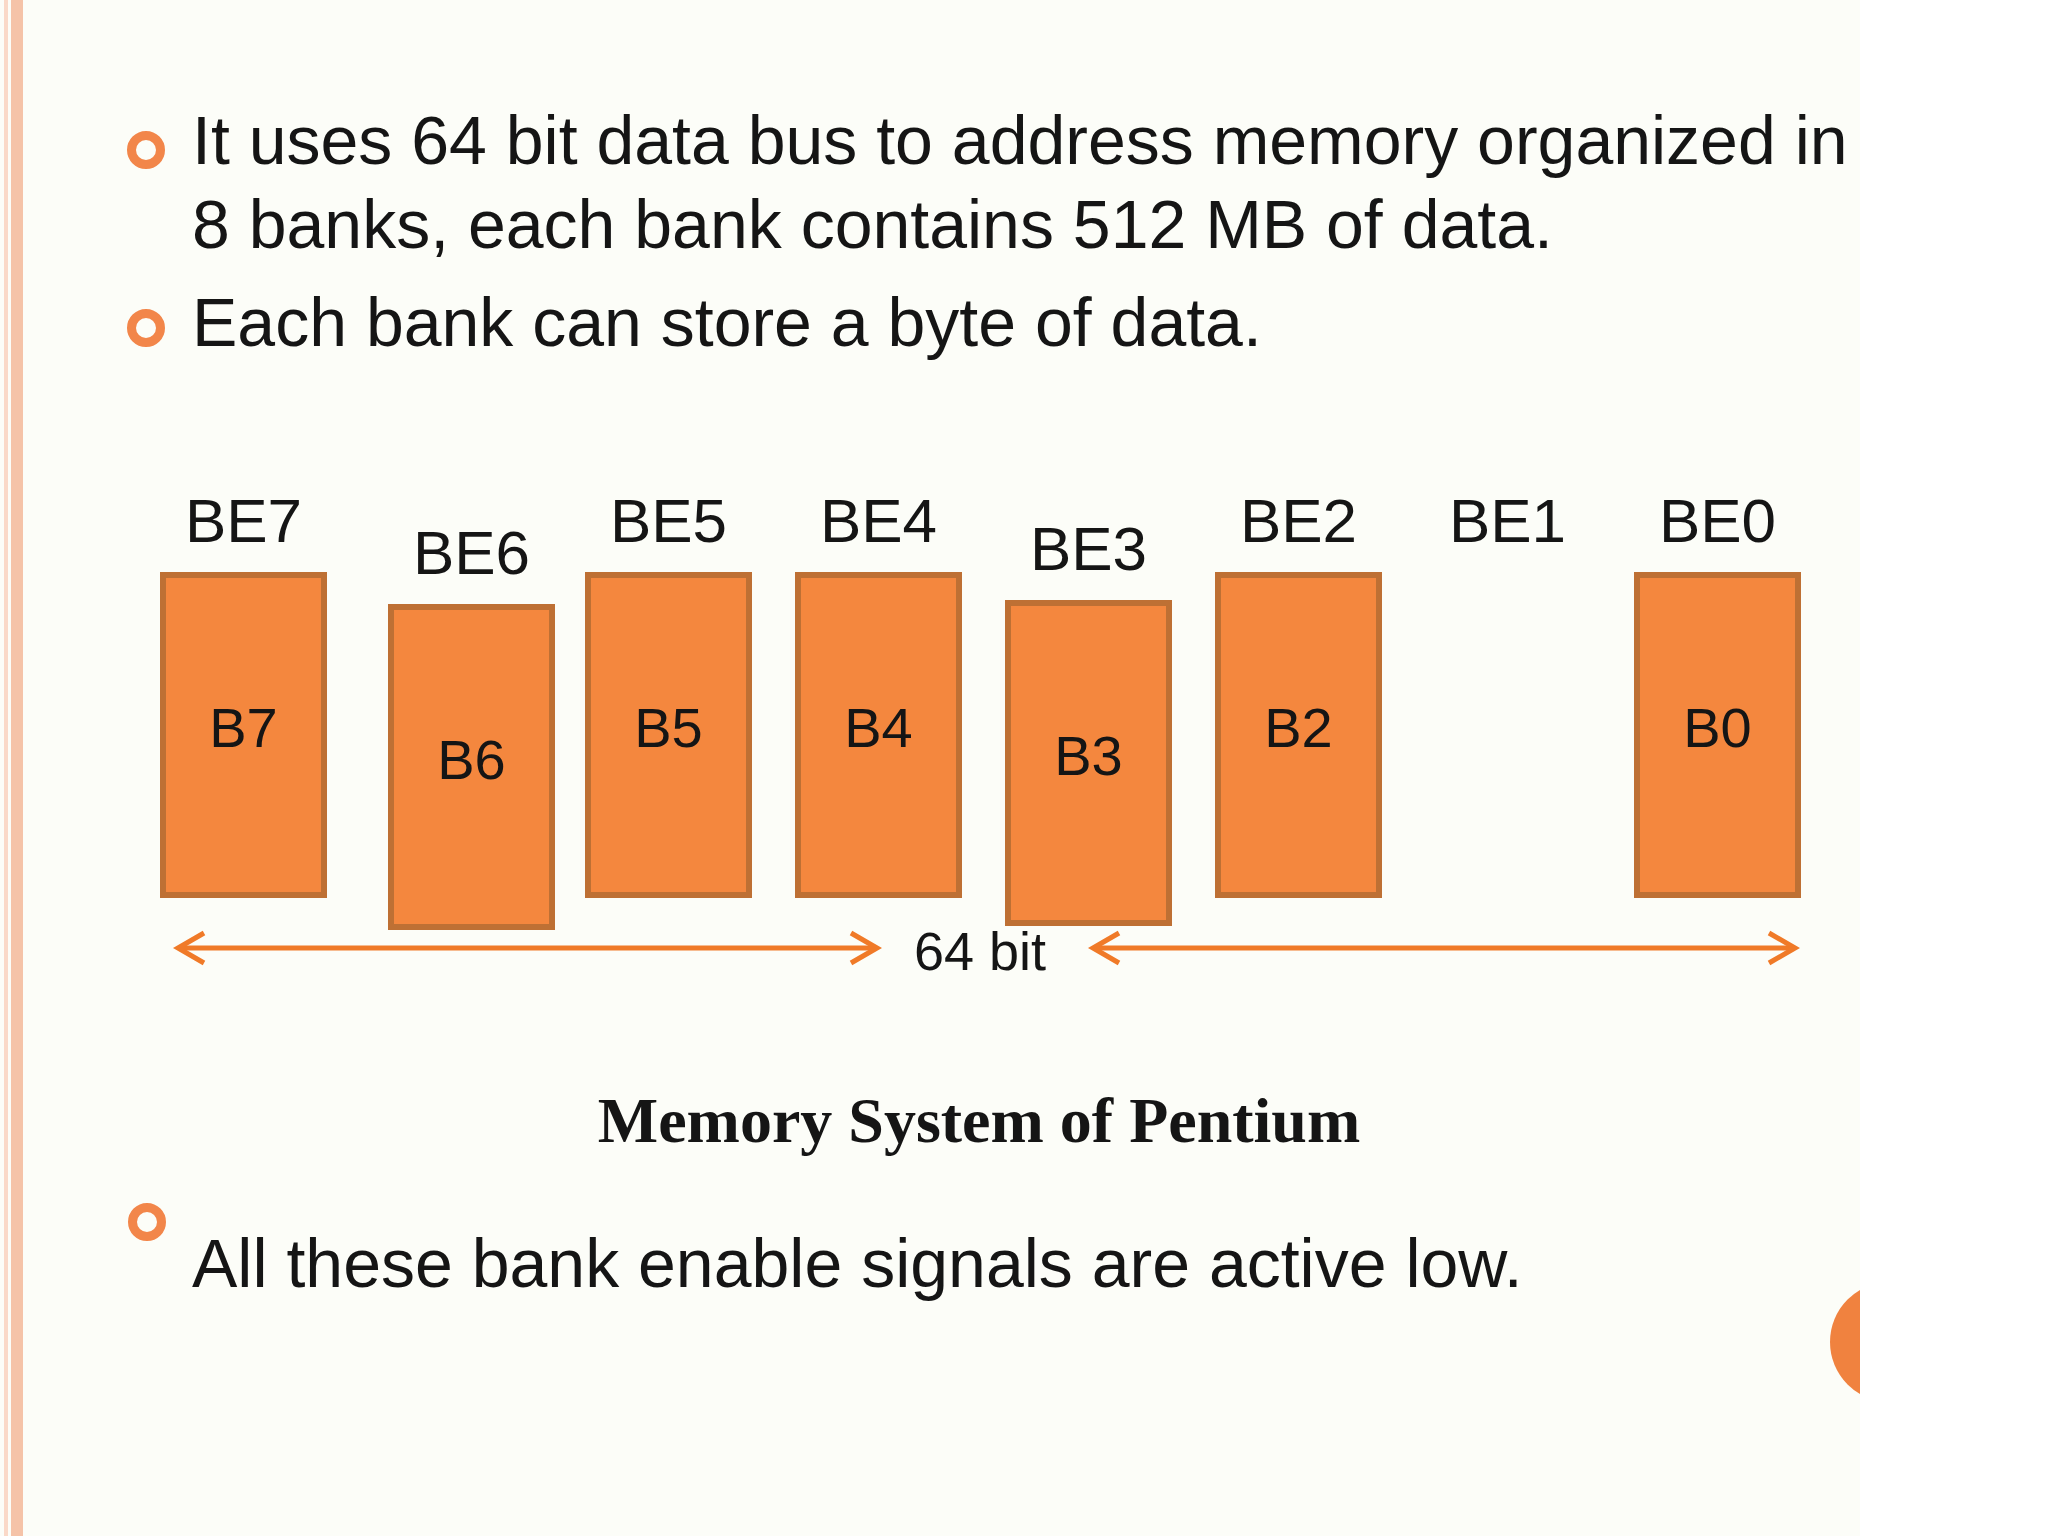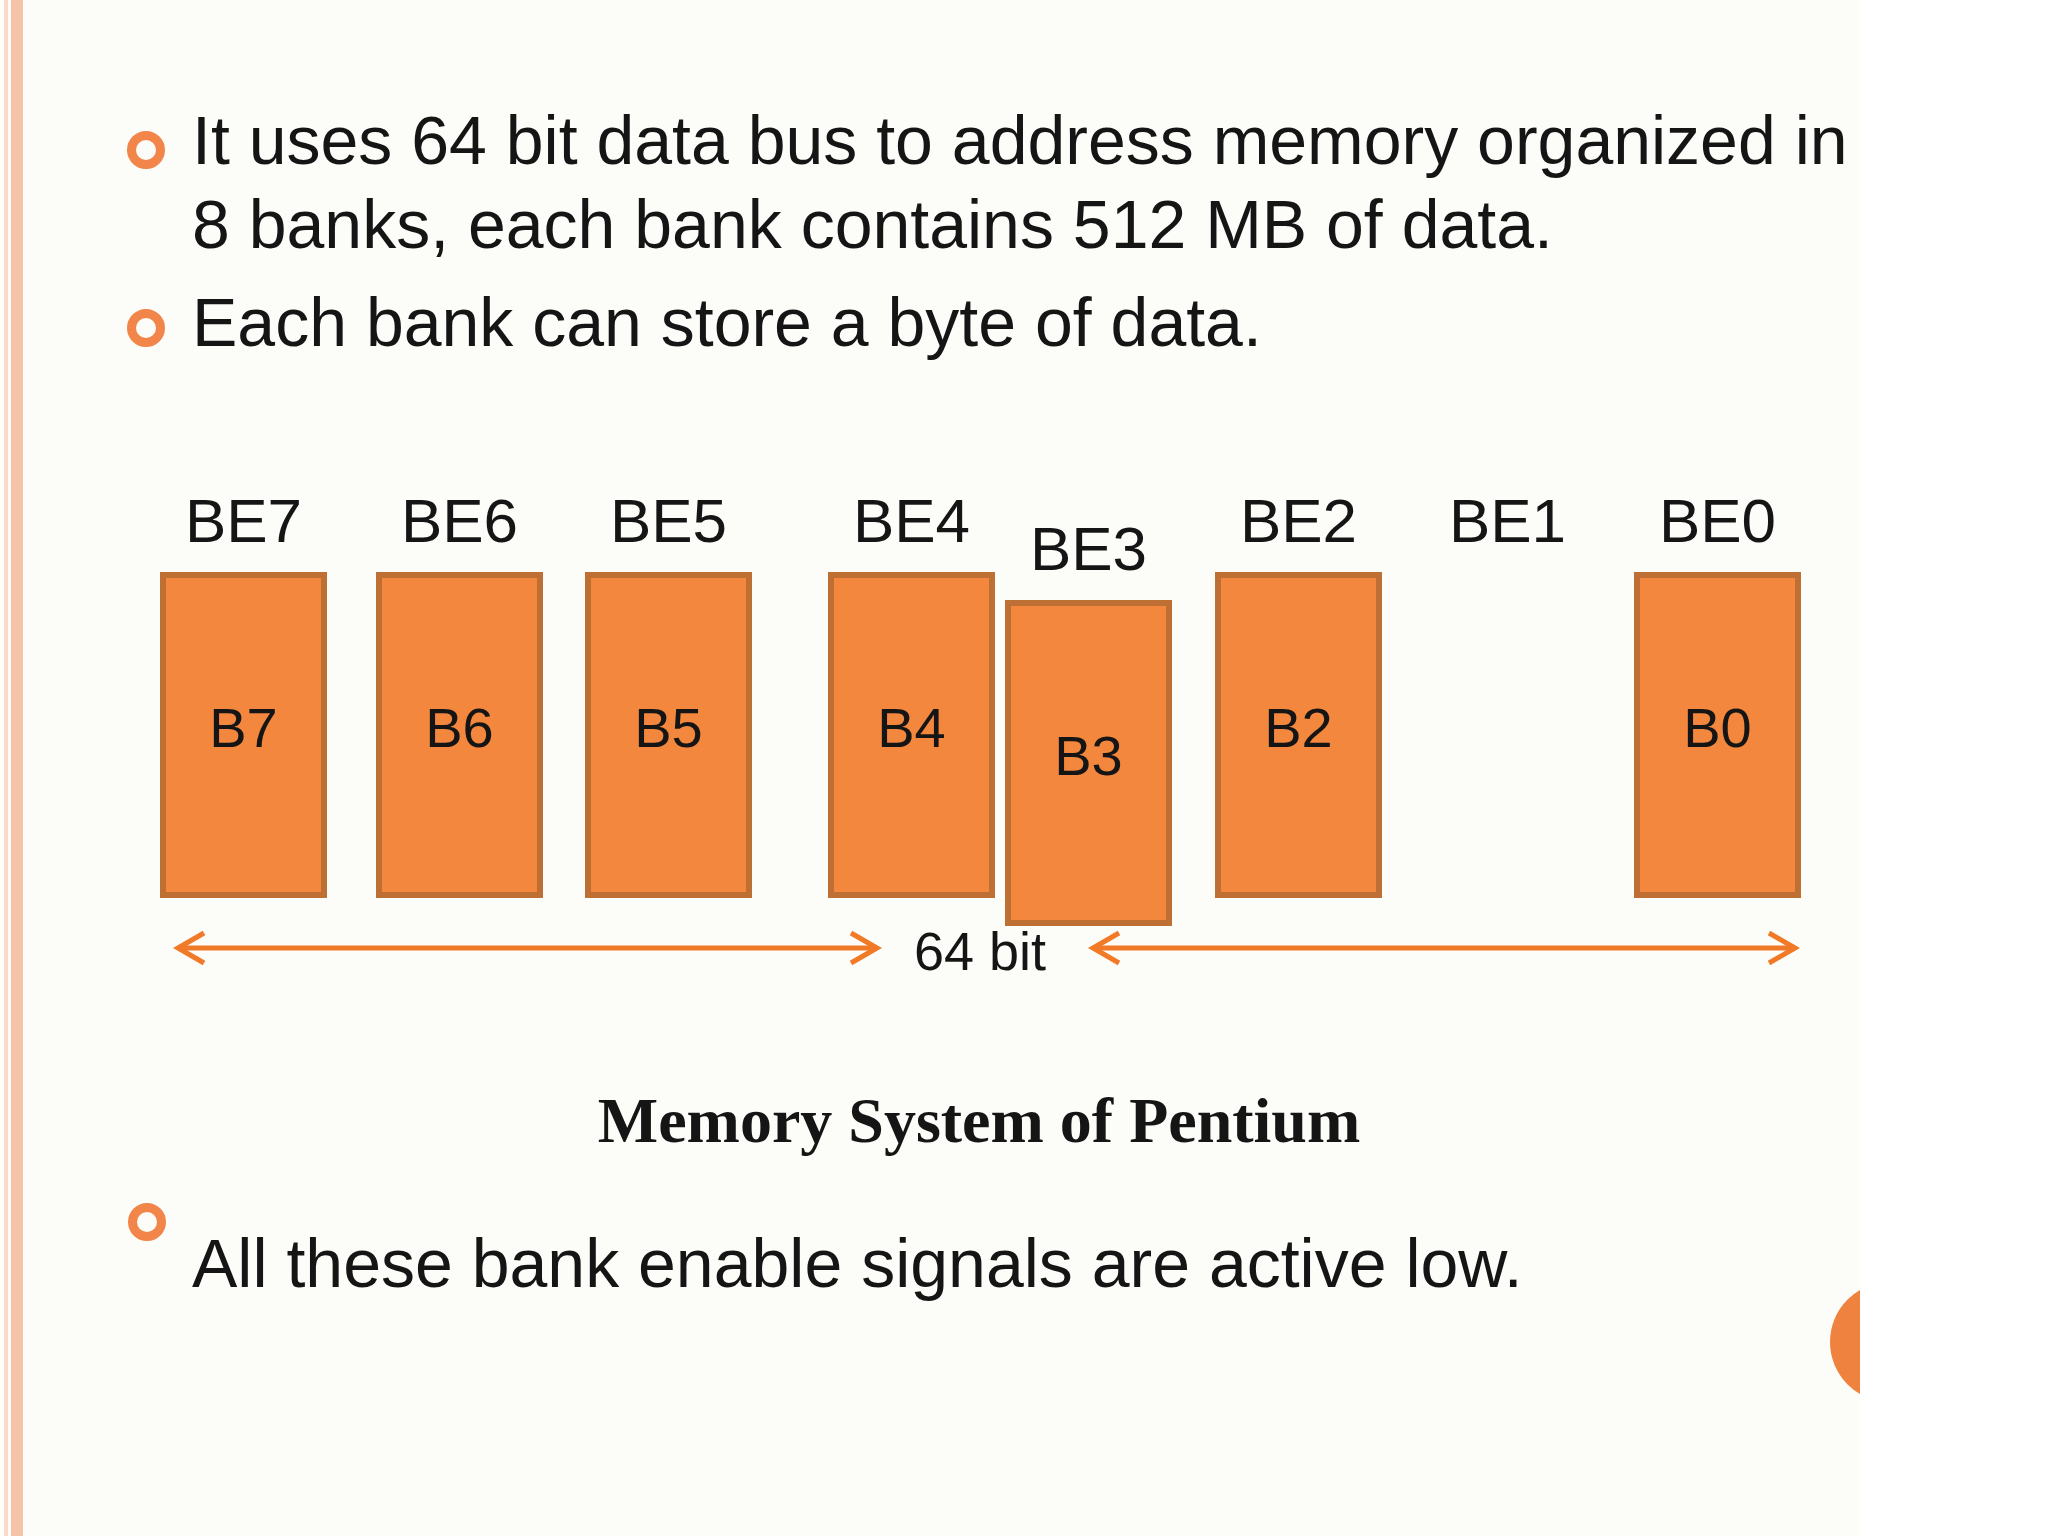--- a/index.html
+++ b/index.html
@@ -93,33 +93,33 @@
 
   <div class="ring" style="left:127px; top:309px;"></div>
   <div class="btext" style="top:280px;">Each bank can store a byte of data.</div>
 
   <div class="bank-col" style="left:160px;">
     <div class="be-label">BE7</div>
     <div class="bank-box">
       <span class="bank-label">B7</span>
     </div>
   </div>
-  <div class="bank-col" style="left:376px;">
+  <div class="bank-col" style="left:388px;margin-top:32px;">
     <div class="be-label">BE6</div>
     <div class="bank-box">
       <span class="bank-label">B6</span>
     </div>
   </div>
   <div class="bank-col" style="left:585px;">
     <div class="be-label">BE5</div>
     <div class="bank-box">
       <span class="bank-label">B5</span>
     </div>
   </div>
-  <div class="bank-col" style="left:795px;margin-left:33px;">
+  <div class="bank-col" style="left:795px;">
     <div class="be-label">BE4</div>
     <div class="bank-box">
       <span class="bank-label">B4</span>
     </div>
   </div>
   <div class="bank-col" style="left:1005px;margin-top:28px;">
     <div class="be-label">BE3</div>
     <div class="bank-box">
       <span class="bank-label">B3</span>
     </div>

